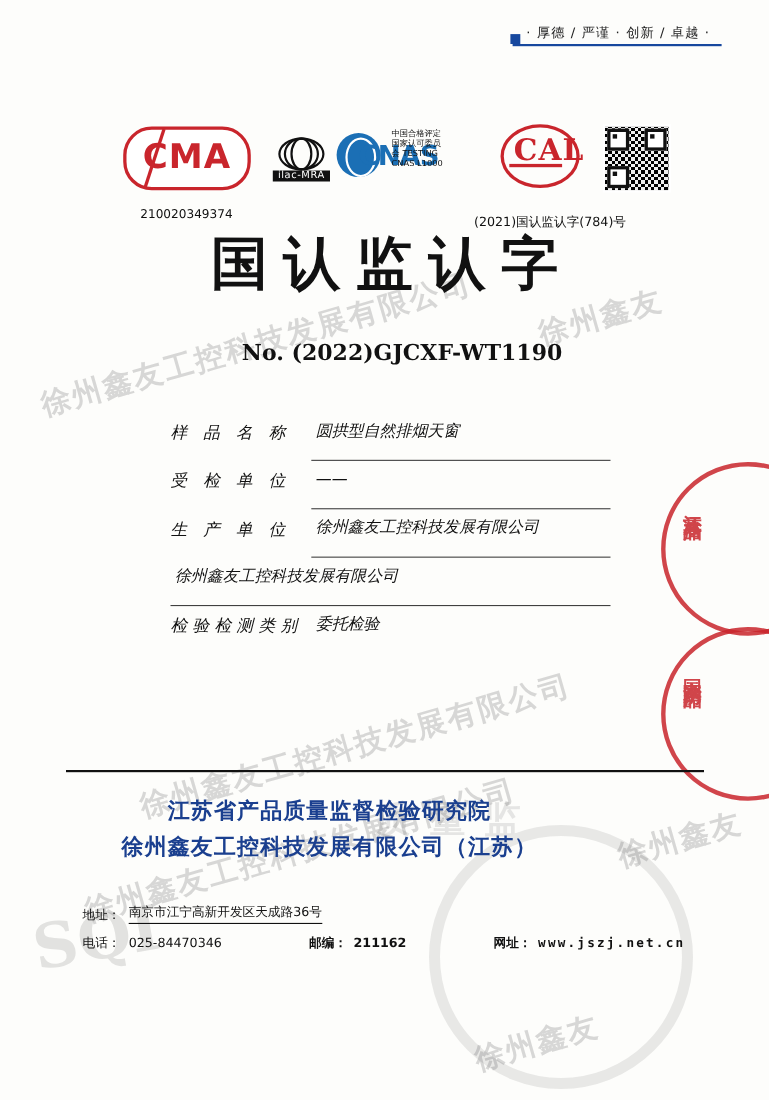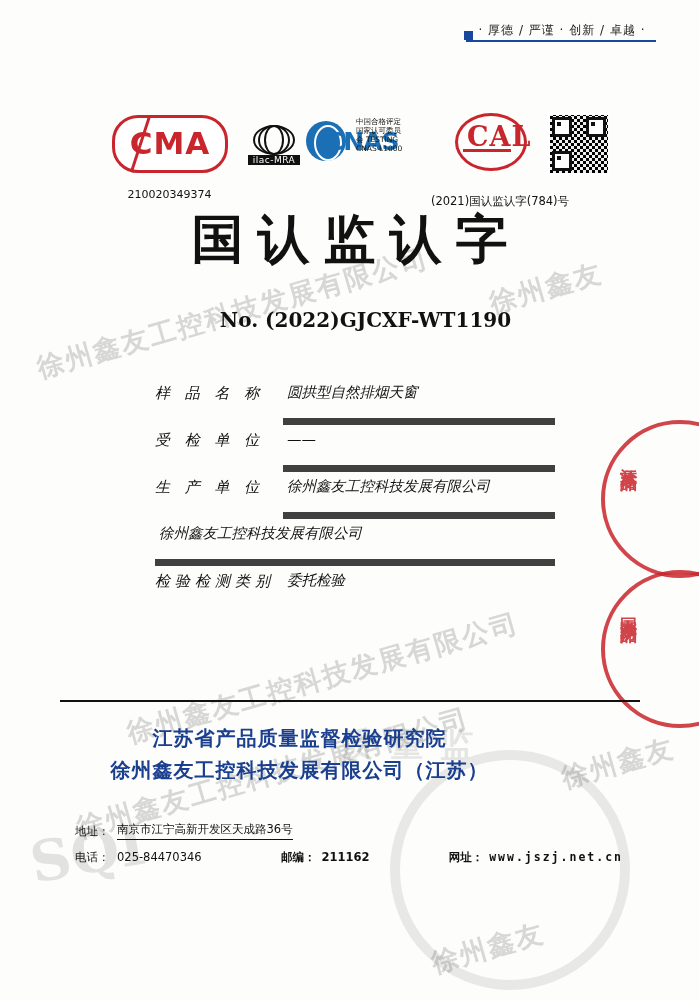--- a/index.html
+++ b/index.html
@@ -362,21 +362,21 @@
     padding-top: 6px;
     white-space: nowrap;
   }
   .field-value {
     flex: 1;
     font-size: 14.5px;
     color: #111;
     line-height: 19px;
     padding-top: 5px;
     padding-left: 4px;
-    border-bottom: 7px solid #404040;
+    border-bottom: 1px solid #404040;
     padding-bottom: 5px;
     min-height: 30px;
     font-family: "DejaVu Sans", sans-serif;
   }
   .field-row.tall .field-value { line-height: 19px; }
   .field-row.noline .field-value { border-bottom: none; }
 
   
   .divider {
     position: absolute;

